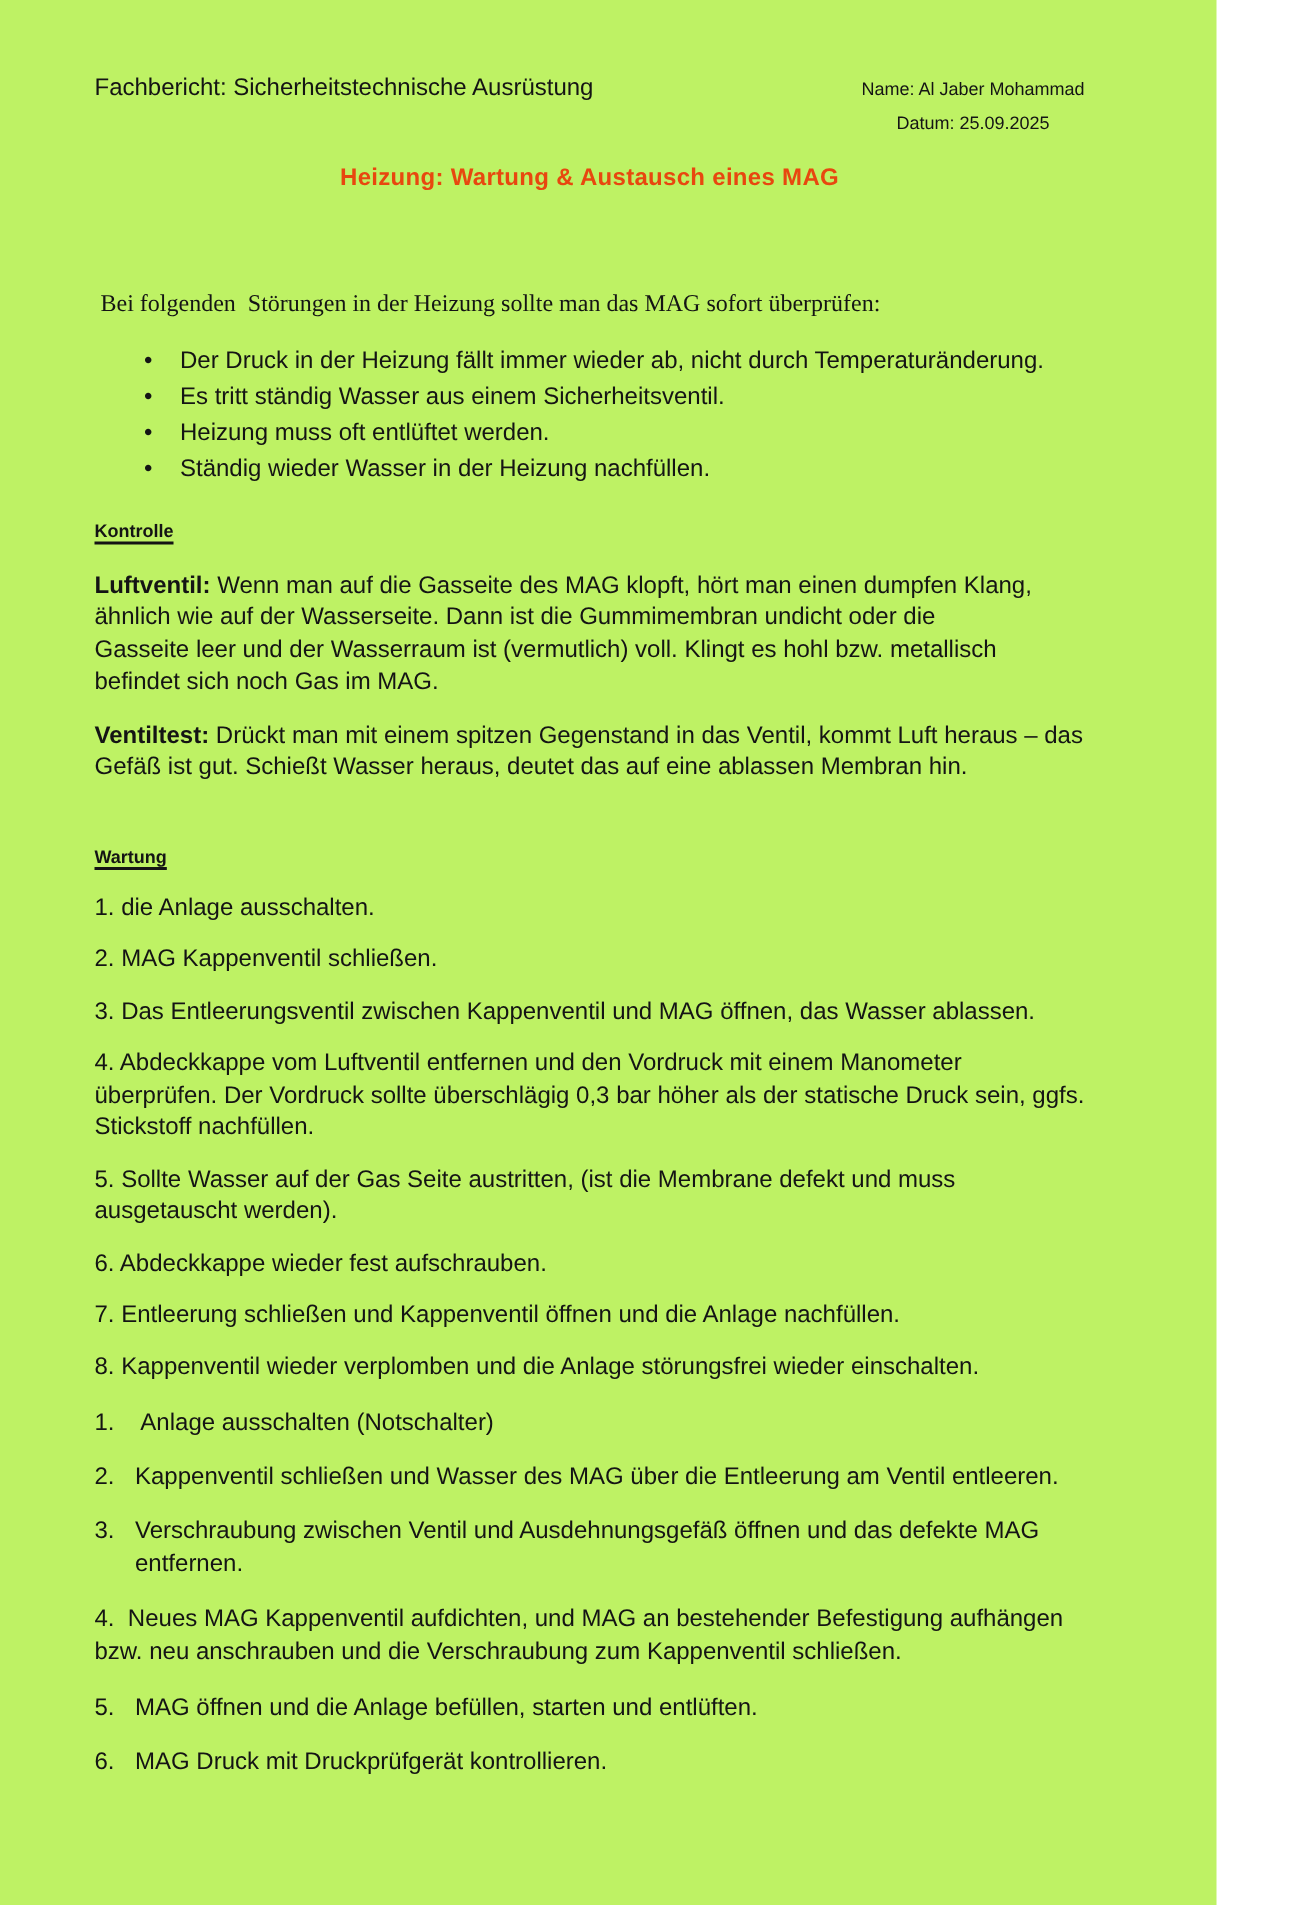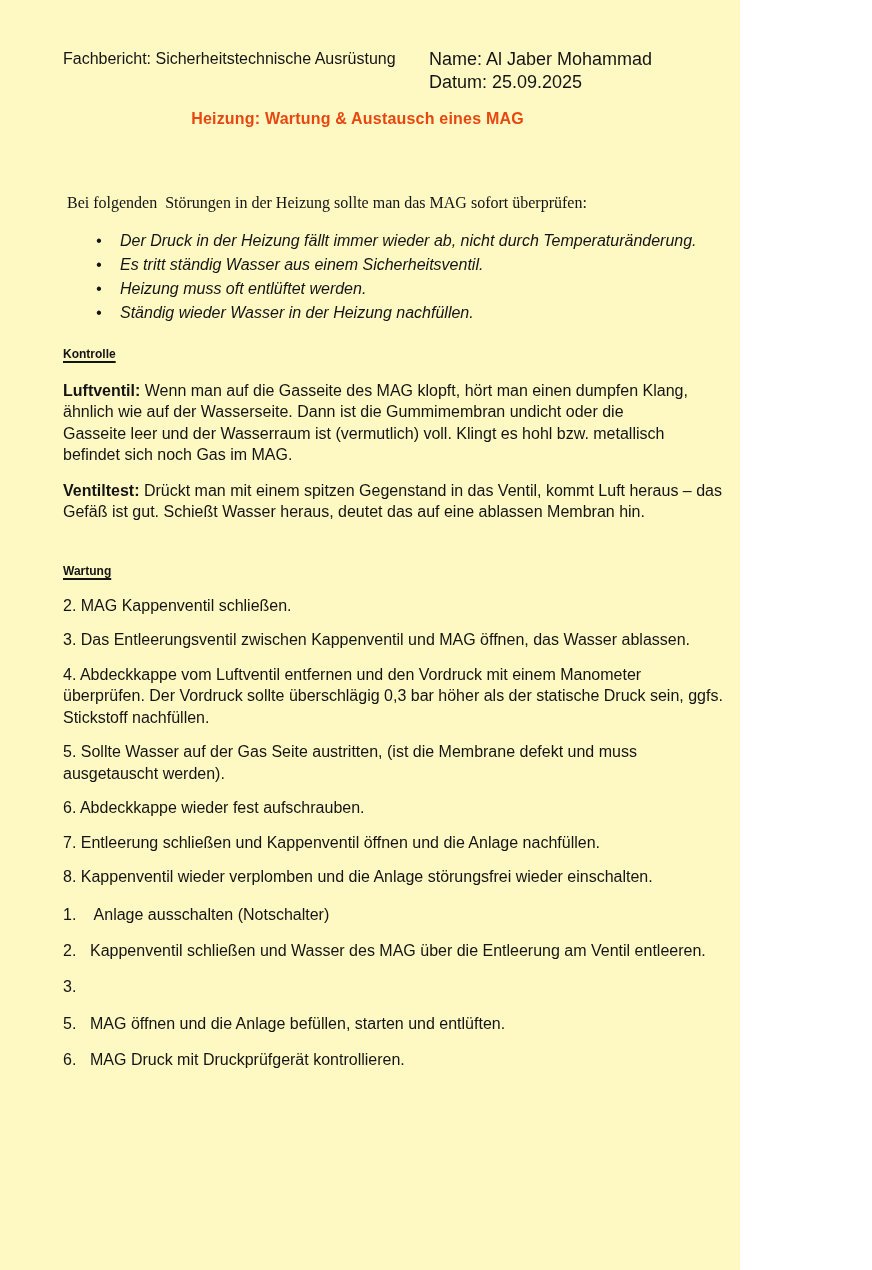--- a/index.html
+++ b/index.html
@@ -1,45 +1,45 @@
 <!DOCTYPE html>
 <html><head>
 <meta charset="utf-8">
 <style>
   html,body{margin:0;padding:0;background:#ffffff;}
   .page{
-    width:740px;height:1270px;
-    background:#fef9c3;
+    width:811px;height:1270px;
+    background:#bef264;
     box-sizing:border-box;
     padding:48px 88px 0 63px;
     font-family:"Liberation Sans","DejaVu Sans",sans-serif;
     color:#141414;
     font-size:16px;
     overflow:hidden;
     position:relative;
   }
   
   .header-row{display:flex;justify-content:space-between;align-items:flex-start;}
   .header-left{font-size:16px;line-height:22px;white-space:pre;}
-  .header-right{text-align:left;font-size:18px;line-height:23px;white-space:pre;}
+  .header-right{text-align:center;font-size:12px;line-height:23px;white-space:pre;}
   
   .doc-title{
     text-align:center;
     font-size:16px;
     font-weight:bold;
     margin:16px 0 0 0;
     letter-spacing:0.2px;
     white-space:pre;
   }
   
   .para{margin:0;line-height:21.5px;white-space:pre;}
   .intro{margin-top:64px;font-family:Liberation Serif, serif;}
   .bold{font-weight:bold;}
   
-  .symptoms{list-style:none;margin:15px 0 0 0;padding:0;font-style:italic;}
+  .symptoms{list-style:none;margin:15px 0 0 0;padding:0;}
   .symptoms li{
     position:relative;
     padding-left:57px;
     line-height:24px;
     white-space:pre;
   }
   .symptoms li::before{
     content:"\2022";
     position:absolute;
     left:33px;top:0;
@@ -91,20 +91,21 @@
   <p class="para after-head"><span class="bold">Luftventil:</span><span> Wenn man auf die Gasseite des MAG klopft, hört man einen dumpfen Klang,
 ähnlich wie auf der Wasserseite. Dann ist die Gummimembran undicht oder die
 Gasseite leer und der Wasserraum ist (vermutlich) voll. Klingt es hohl bzw. metallisch
 befindet sich noch Gas im MAG.</span></p>
 
   <p class="para gap"><span class="bold">Ventiltest:</span><span> Drückt man mit einem spitzen Gegenstand in das Ventil, kommt Luft heraus – das
 Gefäß ist gut. Schießt Wasser heraus, deutet das auf eine ablassen Membran hin.</span></p>
 
   <h2 class="sec-head big-gap">Wartung</h2>
 
+  <p class="para step after-head"><span>1.</span><span> die Anlage ausschalten.</span></p>
   <p class="para step"><span>2.</span><span> MAG Kappenventil schließen.</span></p>
   <p class="para step"><span>3.</span><span> Das Entleerungsventil zwischen Kappenventil und MAG öffnen, das Wasser ablassen.</span></p>
   <p class="para step"><span>4.</span><span> Abdeckkappe vom Luftventil entfernen und den Vordruck mit einem Manometer
 überprüfen. Der Vordruck sollte überschlägig 0,3 bar höher als der statische Druck sein, ggfs.
 Stickstoff nachfüllen.</span></p>
   <p class="para step"><span>5.</span><span> Sollte Wasser auf der Gas Seite austritten, (ist die Membrane defekt und muss
 ausgetauscht werden).</span></p>
   <p class="para step"><span>6.</span><span> Abdeckkappe wieder fest aufschrauben.</span></p>
   <p class="para step"><span>7.</span><span> Entleerung schließen und Kappenventil öffnen und die Anlage nachfüllen.</span></p>
   <p class="para step"><span>8.</span><span> Kappenventil wieder verplomben und die Anlage störungsfrei wieder einschalten.</span></p>
@@ -113,21 +114,25 @@
   <div class="hstep" style="margin-top:16px;">
       <span class="hnum">1.</span>
       <div class="htxt"> Anlage ausschalten (Notschalter)</div>
     </div>
   <div class="hstep">
       <span class="hnum">2.</span>
       <div class="htxt">Kappenventil schließen und Wasser des MAG über die Entleerung am Ventil entleeren.</div>
     </div>
   <div class="hstep">
       <span class="hnum">3.</span>
+      <div class="htxt">Verschraubung zwischen Ventil und Ausdehnungsgefäß öffnen und das defekte MAG
+entfernen.</div>
     </div>
+  <p class="para" style="margin-top:15px;line-height:22px;"><span>4.</span><span>  Neues MAG Kappenventil aufdichten, und MAG an bestehender Befestigung aufhängen
+bzw. neu anschrauben und die Verschraubung zum Kappenventil schließen.</span></p>
   <div class="hstep" style="margin-top:15px;">
       <span class="hnum">5.</span>
       <div class="htxt">MAG öffnen und die Anlage befüllen, starten und entlüften.</div>
     </div>
   <div class="hstep">
       <span class="hnum">6.</span>
       <div class="htxt">MAG Druck mit Druckprüfgerät kontrollieren.</div>
     </div>
 
 </div>

